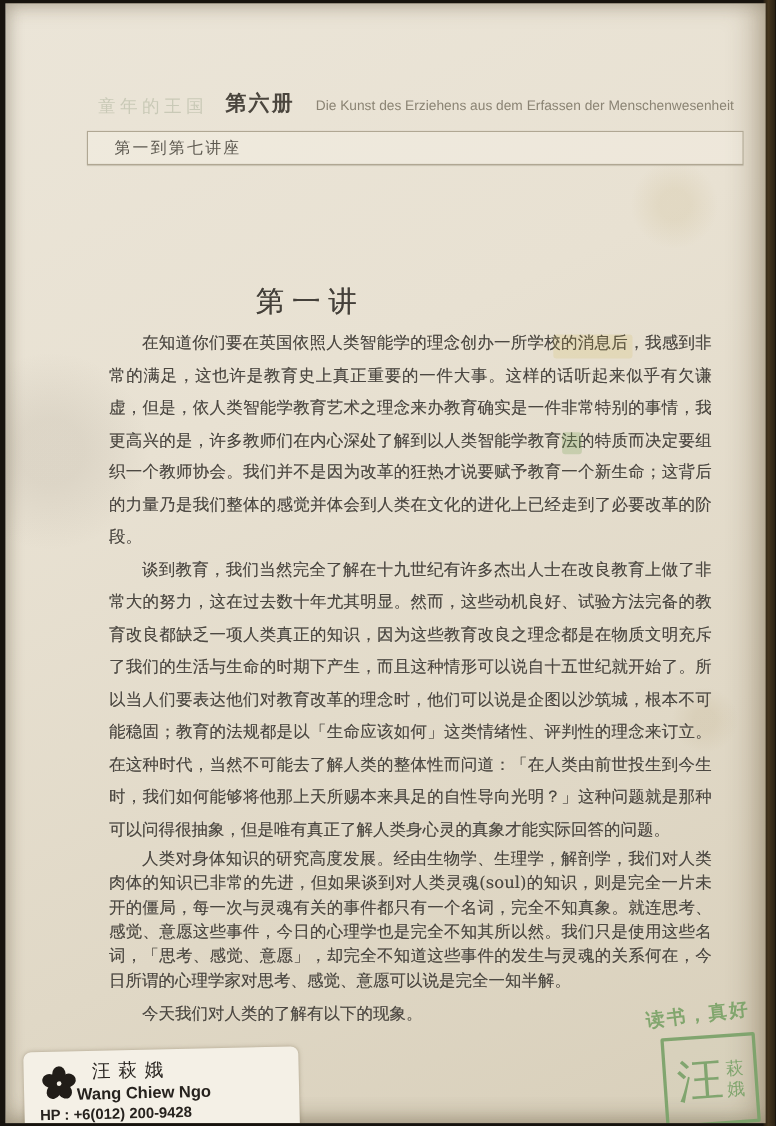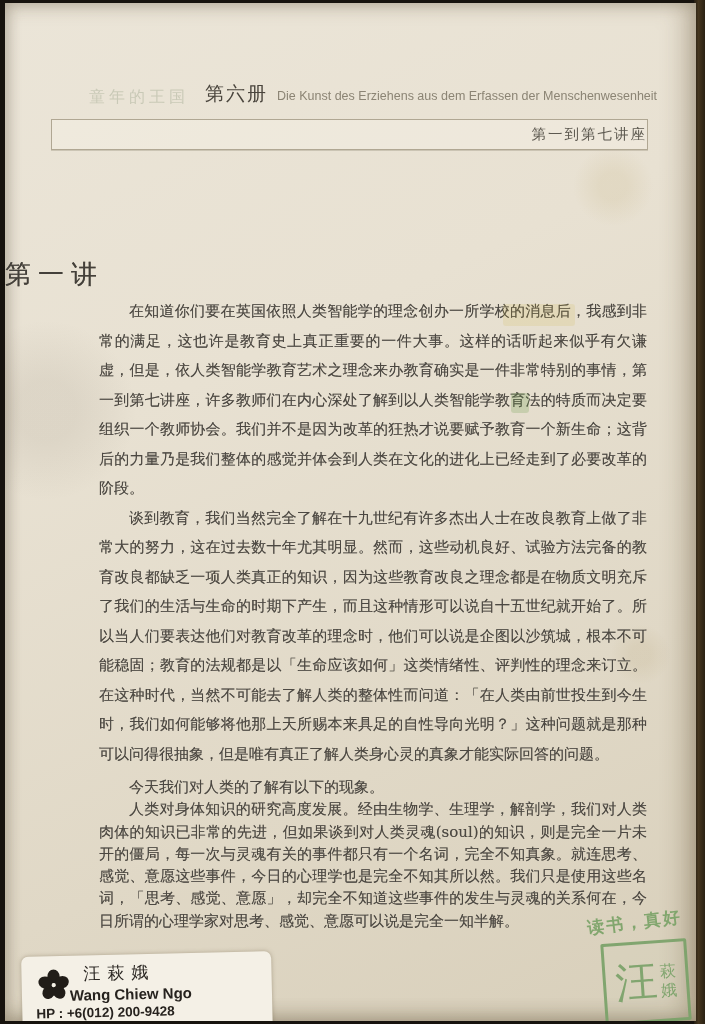--- a/index.html
+++ b/index.html
@@ -23,51 +23,51 @@
     overflow:hidden;
   }
   .ghost-title{
     position:absolute;left:84px;top:84px;
     font-size:16px;letter-spacing:4px;color:#8e9a7e;opacity:.35;
     filter:blur(.6px);
     font-family:Liberation Mono, monospace;
   }
   .volume-line{position:absolute;left:200px;top:78px;white-space:nowrap;}
   .volume-label{
-    font-size:19px;font-weight:normal;color:#4a453d;letter-spacing:2px;
+    font-size:19px;font-weight:bold;color:#4a453d;letter-spacing:2px;
     font-family:"DejaVu Serif",serif;
   }
   .german-title{
-    font-size:12.5px;color:#8b8474;margin-left:9px;
+    font-size:12.5px;color:#8b8474;margin-left:19px;
     font-family:"Liberation Sans",sans-serif;
   }
   .lecture-range-box{
-    position:absolute;left:46px;top:116px;width:595px;height:29px;
+    position:absolute;left:74px;top:116px;width:595px;height:29px;
     border:1px solid #b0a793;background:rgba(255,252,244,.25);
     box-shadow:0 1px 0 rgba(150,140,120,.35);
-    display:flex;align-items:center;justify-content:flex-end;
+    display:flex;align-items:center;
   }
   .lecture-range-box span{
     margin-left:24px;font-size:14.5px;color:#5d5950;letter-spacing:2px;
     font-family:"DejaVu Serif",serif;
   }
   .meta-block{
     position:absolute;right:86px;top:154px;text-align:right;
     font-family:"DejaVu Serif",serif;
   }
   .meta-row{margin-bottom:11px;font-size:14px;white-space:nowrap;}
   .meta-label{color:#a49c89;letter-spacing:2px;}
   .meta-value{color:#6b665a;margin-left:6px;font-family:"Liberation Sans",sans-serif;}
   .meta-value-cn{color:#8f897a;margin-left:6px;letter-spacing:2px;}
   .catalog-number{
     margin-top:6px;font-size:15px;color:#57534a;letter-spacing:1.5px;
     font-family:"Liberation Serif",serif;padding-right:2px;
   }
   .lecture-title{
-    position:absolute;left:0;width:554px;top:254px;text-align:left;
+    position:absolute;left:0;width:554px;top:254px;text-align:center;
     font-size:26px;color:#44403a;letter-spacing:7px;
     font-family:"DejaVu Serif",serif;
     text-shadow:0 0 .5px rgba(70,64,56,.7);
   }
   .body-col{
     position:absolute;left:94px;top:294px;width:548px;
     font-family:"DejaVu Serif",serif;
     color:#4c4842;
     text-shadow:0 0 .4px rgba(76,72,66,.55);
   }
@@ -136,24 +136,24 @@
   </div>
 
   <div class="lecture-range-box">
     <span>第一到第七讲座</span>
   </div>
 
 
   <div class="lecture-title">第一讲</div>
 
   <div class="body-col">
-    <p>在知道你们要在英国依照人类智能学的理念创办一所学校的消息后，我感到非常的满足，这也许是教育史上真正重要的一件大事。这样的话听起来似乎有欠谦虚，但是，依人类智能学教育艺术之理念来办教育确实是一件非常特别的事情，第一到第七讲座，许多教师们在内心深处了解到以人类智能学教育法的特质而决定要组织一个教师协会。我们并不是因为改革的狂热才说要赋予教育一个新生命；这背后的力量乃是我们整体的感觉并体会到人类在文化的进化上已经走到了必要改革的阶段。</p>
+    <p>在知道你们要在英国依照人类智能学的理念创办一所学校的消息后，我感到非常的满足，这也许是教育史上真正重要的一件大事。这样的话听起来似乎有欠谦虚，但是，依人类智能学教育艺术之理念来办教育确实是一件非常特别的事情，我更高兴的是，许多教师们在内心深处了解到以人类智能学教育法的特质而决定要组织一个教师协会。我们并不是因为改革的狂热才说要赋予教育一个新生命；这背后的力量乃是我们整体的感觉并体会到人类在文化的进化上已经走到了必要改革的阶段。</p>
     <p>谈到教育，我们当然完全了解在十九世纪有许多杰出人士在改良教育上做了非常大的努力，这在过去数十年尤其明显。然而，这些动机良好、试验方法完备的教育改良都缺乏一项人类真正的知识，因为这些教育改良之理念都是在物质文明充斥了我们的生活与生命的时期下产生，而且这种情形可以说自十五世纪就开始了。所以当人们要表达他们对教育改革的理念时，他们可以说是企图以沙筑城，根本不可能稳固；教育的法规都是以「生命应该如何」这类情绪性、评判性的理念来订立。在这种时代，当然不可能去了解人类的整体性而问道：「在人类由前世投生到今生时，我们如何能够将他那上天所赐本来具足的自性导向光明？」这种问题就是那种可以问得很抽象，但是唯有真正了解人类身心灵的真象才能实际回答的问题。</p>
+    <p class="tight">人类对身体知识的研究高度发展。经由生物学、生理学，解剖学，我们对人类肉体的知识已非常的先进，但如果谈到对人类灵魂(soul)的知识，则是完全一片未开的僵局，每一次与灵魂有关的事件都只有一个名词，完全不知真象。就连思考、感觉、意愿这些事件，今日的心理学也是完全不知其所以然。我们只是使用这些名词，「思考、感觉、意愿」，却完全不知道这些事件的发生与灵魂的关系何在，今日所谓的心理学家对思考、感觉、意愿可以说是完全一知半解。</p>
     <p class="tight gap-before">今天我们对人类的了解有以下的现象。</p>
-    <p class="tight">人类对身体知识的研究高度发展。经由生物学、生理学，解剖学，我们对人类肉体的知识已非常的先进，但如果谈到对人类灵魂(soul)的知识，则是完全一片未开的僵局，每一次与灵魂有关的事件都只有一个名词，完全不知真象。就连思考、感觉、意愿这些事件，今日的心理学也是完全不知其所以然。我们只是使用这些名词，「思考、感觉、意愿」，却完全不知道这些事件的发生与灵魂的关系何在，今日所谓的心理学家对思考、感觉、意愿可以说是完全一知半解。</p>
   </div>
 
   <div class="tint tint-yellow"></div>
   <div class="tint tint-green"></div>
 
   <div class="contact-sticker">
     <svg class="flower-icon" viewBox="0 0 24 24">
       <g fill="#211d18">
         <ellipse cx="12" cy="5.6" rx="4.6" ry="5.4"></ellipse>
         <ellipse cx="12" cy="5.6" rx="4.6" ry="5.4" transform="rotate(72 12 12)"></ellipse>

